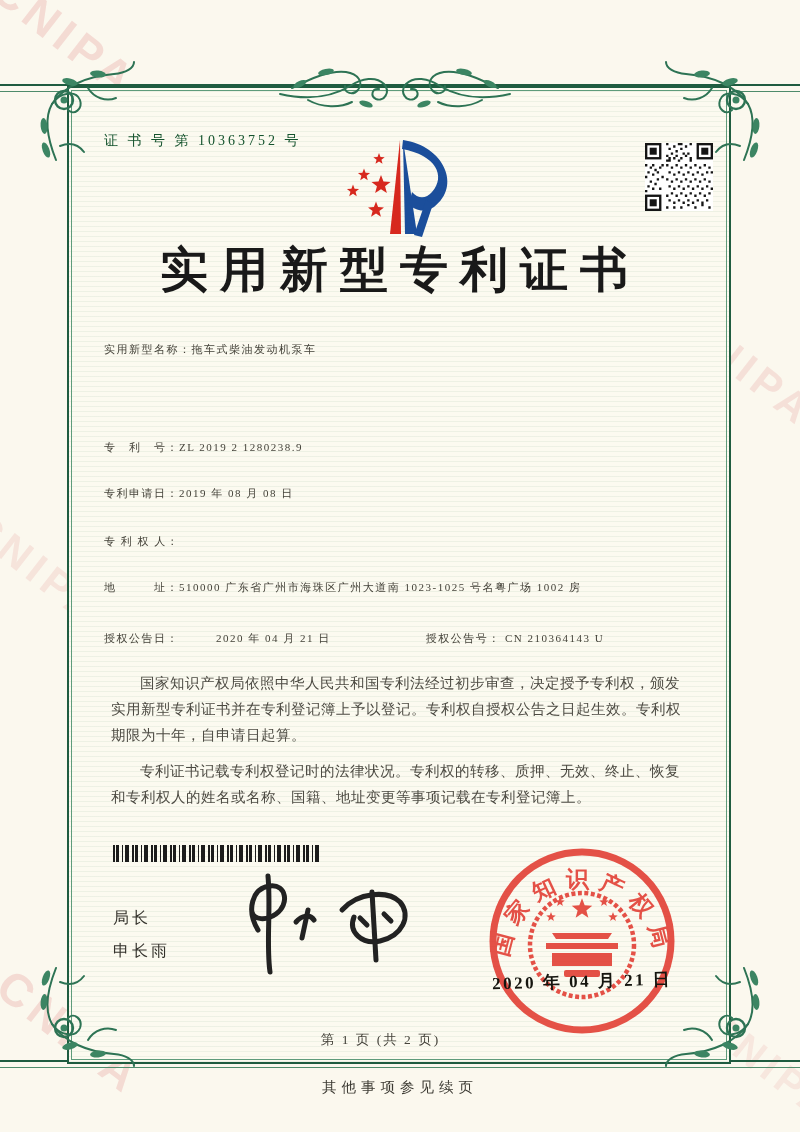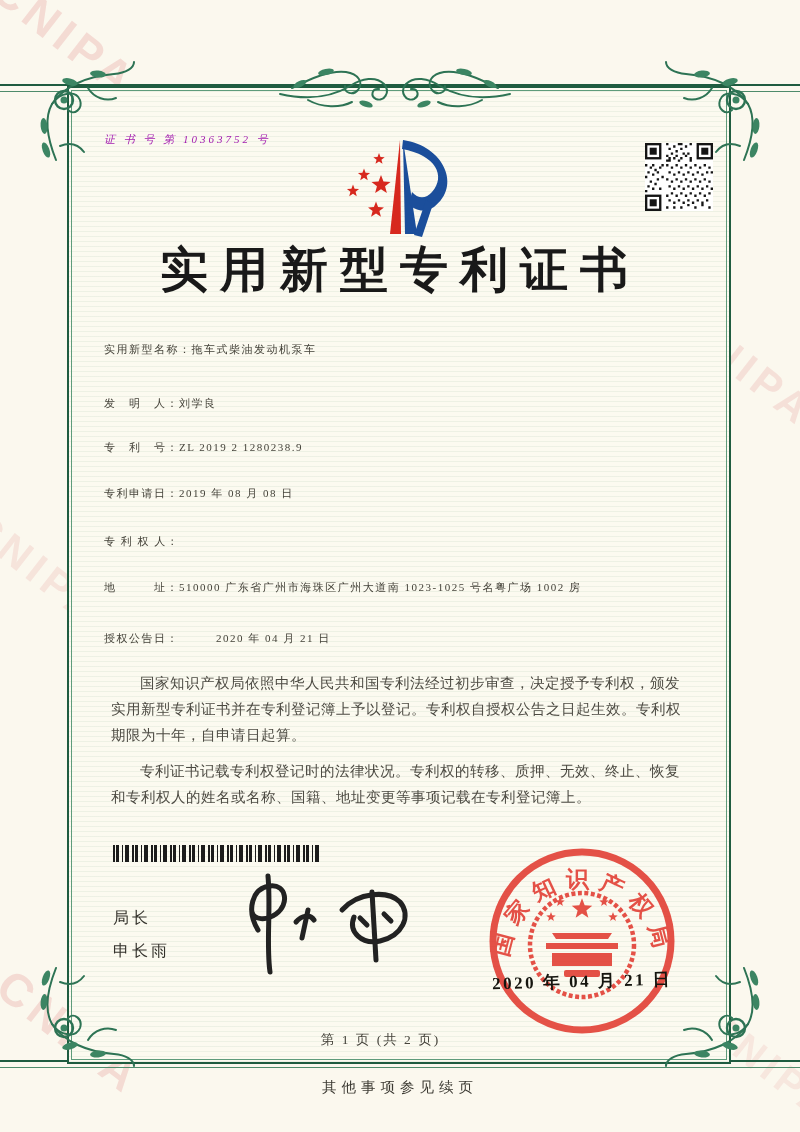--- a/index.html
+++ b/index.html
@@ -17,21 +17,21 @@
   .hline{position:absolute;left:0;width:800px;height:5px;
          border-top:2px solid #1f5c40;border-bottom:1px solid #4e8b6b;background:transparent;}
   .inner-frame{position:absolute;left:67px;top:86px;width:664px;height:978px;
     border:2px solid #1f5c40;box-sizing:border-box;
     background:
       repeating-linear-gradient(0deg, rgba(110,160,125,0.10) 0 1px, transparent 1px 5px),
       #fcfaf0;}
   .inner-frame::after{content:"";position:absolute;inset:2px;border:1px solid #5e9b7b;}
   .ornament{position:absolute;pointer-events:none;}
   
-  .cert-no{position:absolute;left:104px;top:132px;font-size:11px;letter-spacing:3px;color:#a21caf;font-style:italic;}
+  .cert-no{position:absolute;left:104px;top:132px;font-size:14px;letter-spacing:3px;color:#14532d;}
   .qr{position:absolute;left:645px;top:143px;width:68px;height:68px;}
   .logo{position:absolute;left:338px;top:136px;width:128px;height:102px;}
   .title{position:absolute;left:0;top:238px;width:800px;text-align:center;
          font-size:48px;font-weight:bold;letter-spacing:12px;color:#191919;}
   
   .row{position:absolute;left:104px;width:600px;font-size:11px;letter-spacing:1.5px;
        color:#45433a;display:flex;align-items:flex-start;line-height:24px;}
   .flabel{flex:none;white-space:nowrap;}
   .fvalue{white-space:nowrap;}
   .fvalue.wrap{white-space:normal;width:505px;}
@@ -160,42 +160,42 @@
       <path d="M9 0h1v1H9zM14 0h2v1h-2zM19 0h1v1h-1zM12 1h1v1h-1zM17 1h1v1h-1zM10 2h1v1h-1zM15 2h1v1h-1zM13 3h1v1h-1zM11 4h1v1h-1zM16 4h1v1h-1zM18 4h1v1h-1zM9 5h1v1H9zM13 5h1v1h-1zM17 5h1v1h-1zM10 6h1v1h-1zM12 6h1v1h-1zM15 6h1v1h-1zM19 6h1v2h-1zM9 7h2v1H9zM14 7h1v1h-1zM0 9h1v1H0zM3 9h1v1H3zM7 9h1v1H7zM2 10h1v1H2zM4 11h1v1H4zM6 10h1v1H6zM1 12h1v1H1zM5 12h1v1H5zM3 13h1v1H3zM7 14h1v1H7zM0 14h1v1H0zM2 16h1v1H2zM5 15h1v1H5zM4 17h1v1H4zM1 18h1v1H1zM6 19h1v1H6zM3 19h1v1H3zM0 20h1v1H0zM9 9h1v1H9zM11 10h1v1h-1zM13 9h1v1h-1zM15 10h1v1h-1zM17 9h1v1h-1zM19 10h1v1h-1zM21 9h1v1h-1zM23 10h1v1h-1zM25 9h1v1h-1zM27 10h1v1h-1zM28 12h1v1h-1zM10 12h1v1h-1zM12 13h1v1h-1zM14 12h1v1h-1zM16 13h1v1h-1zM18 12h1v1h-1zM20 13h1v1h-1zM22 12h1v1h-1zM24 13h1v1h-1zM26 12h1v1h-1zM9 15h1v1H9zM11 16h1v1h-1zM13 15h1v1h-1zM15 16h1v1h-1zM17 15h1v1h-1zM19 16h1v1h-1zM21 15h1v1h-1zM23 16h1v1h-1zM25 15h1v1h-1zM27 16h1v1h-1zM10 18h1v1h-1zM12 19h1v1h-1zM14 18h1v1h-1zM16 19h1v1h-1zM18 18h1v1h-1zM20 19h1v1h-1zM22 18h1v1h-1zM24 19h1v1h-1zM26 18h1v1h-1zM28 19h1v1h-1zM9 22h1v1H9zM11 21h1v1h-1zM13 22h1v1h-1zM15 21h1v1h-1zM17 22h1v1h-1zM19 21h1v1h-1zM21 22h1v1h-1zM23 21h1v1h-1zM25 22h1v1h-1zM27 21h1v1h-1zM10 24h1v1h-1zM12 25h1v1h-1zM14 24h1v1h-1zM16 25h1v1h-1zM18 24h1v1h-1zM20 25h1v1h-1zM22 24h1v1h-1zM24 25h1v1h-1zM26 24h1v1h-1zM9 27h1v1H9zM12 27h1v1h-1zM15 27h1v1h-1zM18 26h1v1h-1zM21 27h1v1h-1zM24 26h1v1h-1zM27 27h1v1h-1z"></path>
     </g>
   </svg>
 
   <div class="title">实用新型专利证书</div>
 
   <div class="row" style="top:337px;">
     <span class="flabel">实用新型名称：</span>
     <span class="fvalue">拖车式柴油发动机泵车</span>
   </div>
-  <div class="row" style="top:391px;">
-    <span class="flabel">发　明　人：</span>
-    <span class="fvalue">刘学良</span>
-  </div>
   <div class="row" style="top:435px;">
     <span class="flabel">专　利　号：</span>
     <span class="fvalue">ZL 2019 2 1280238.9</span>
   </div>
   <div class="row" style="top:481px;">
     <span class="flabel">专利申请日：</span>
     <span class="fvalue">2019 年 08 月 08 日</span>
   </div>
   <div class="row" style="top:529px;">
     <span class="flabel">专 利 权 人：</span>
   </div>
   <div class="row" style="top:575px;">
     <span class="flabel">地　　　址：</span>
     <span class="fvalue wrap">510000 广东省广州市海珠区广州大道南 1023-1025 号名粤广场 1002 房</span>
   </div>
   <div class="row" style="top:626px;gap:37px;">
     <span class="flabel">授权公告日：</span>
     <span class="fvalue">2020 年 04 月 21 日</span>
+    <span class="grant-right">
+      <span class="flabel">授权公告号：</span>
+      <span class="fvalue">CN 210364143 U</span>
+    </span>
   </div>
 
   <div class="paras">
     <p>国家知识产权局依照中华人民共和国专利法经过初步审查，决定授予专利权，颁发实用新型专利证书并在专利登记簿上予以登记。专利权自授权公告之日起生效。专利权期限为十年，自申请日起算。</p>
     <p>专利证书记载专利权登记时的法律状况。专利权的转移、质押、无效、终止、恢复和专利权人的姓名或名称、国籍、地址变更等事项记载在专利登记簿上。</p>
   </div>
 
   <div class="barcode"></div>
 
   <div class="issuer">

